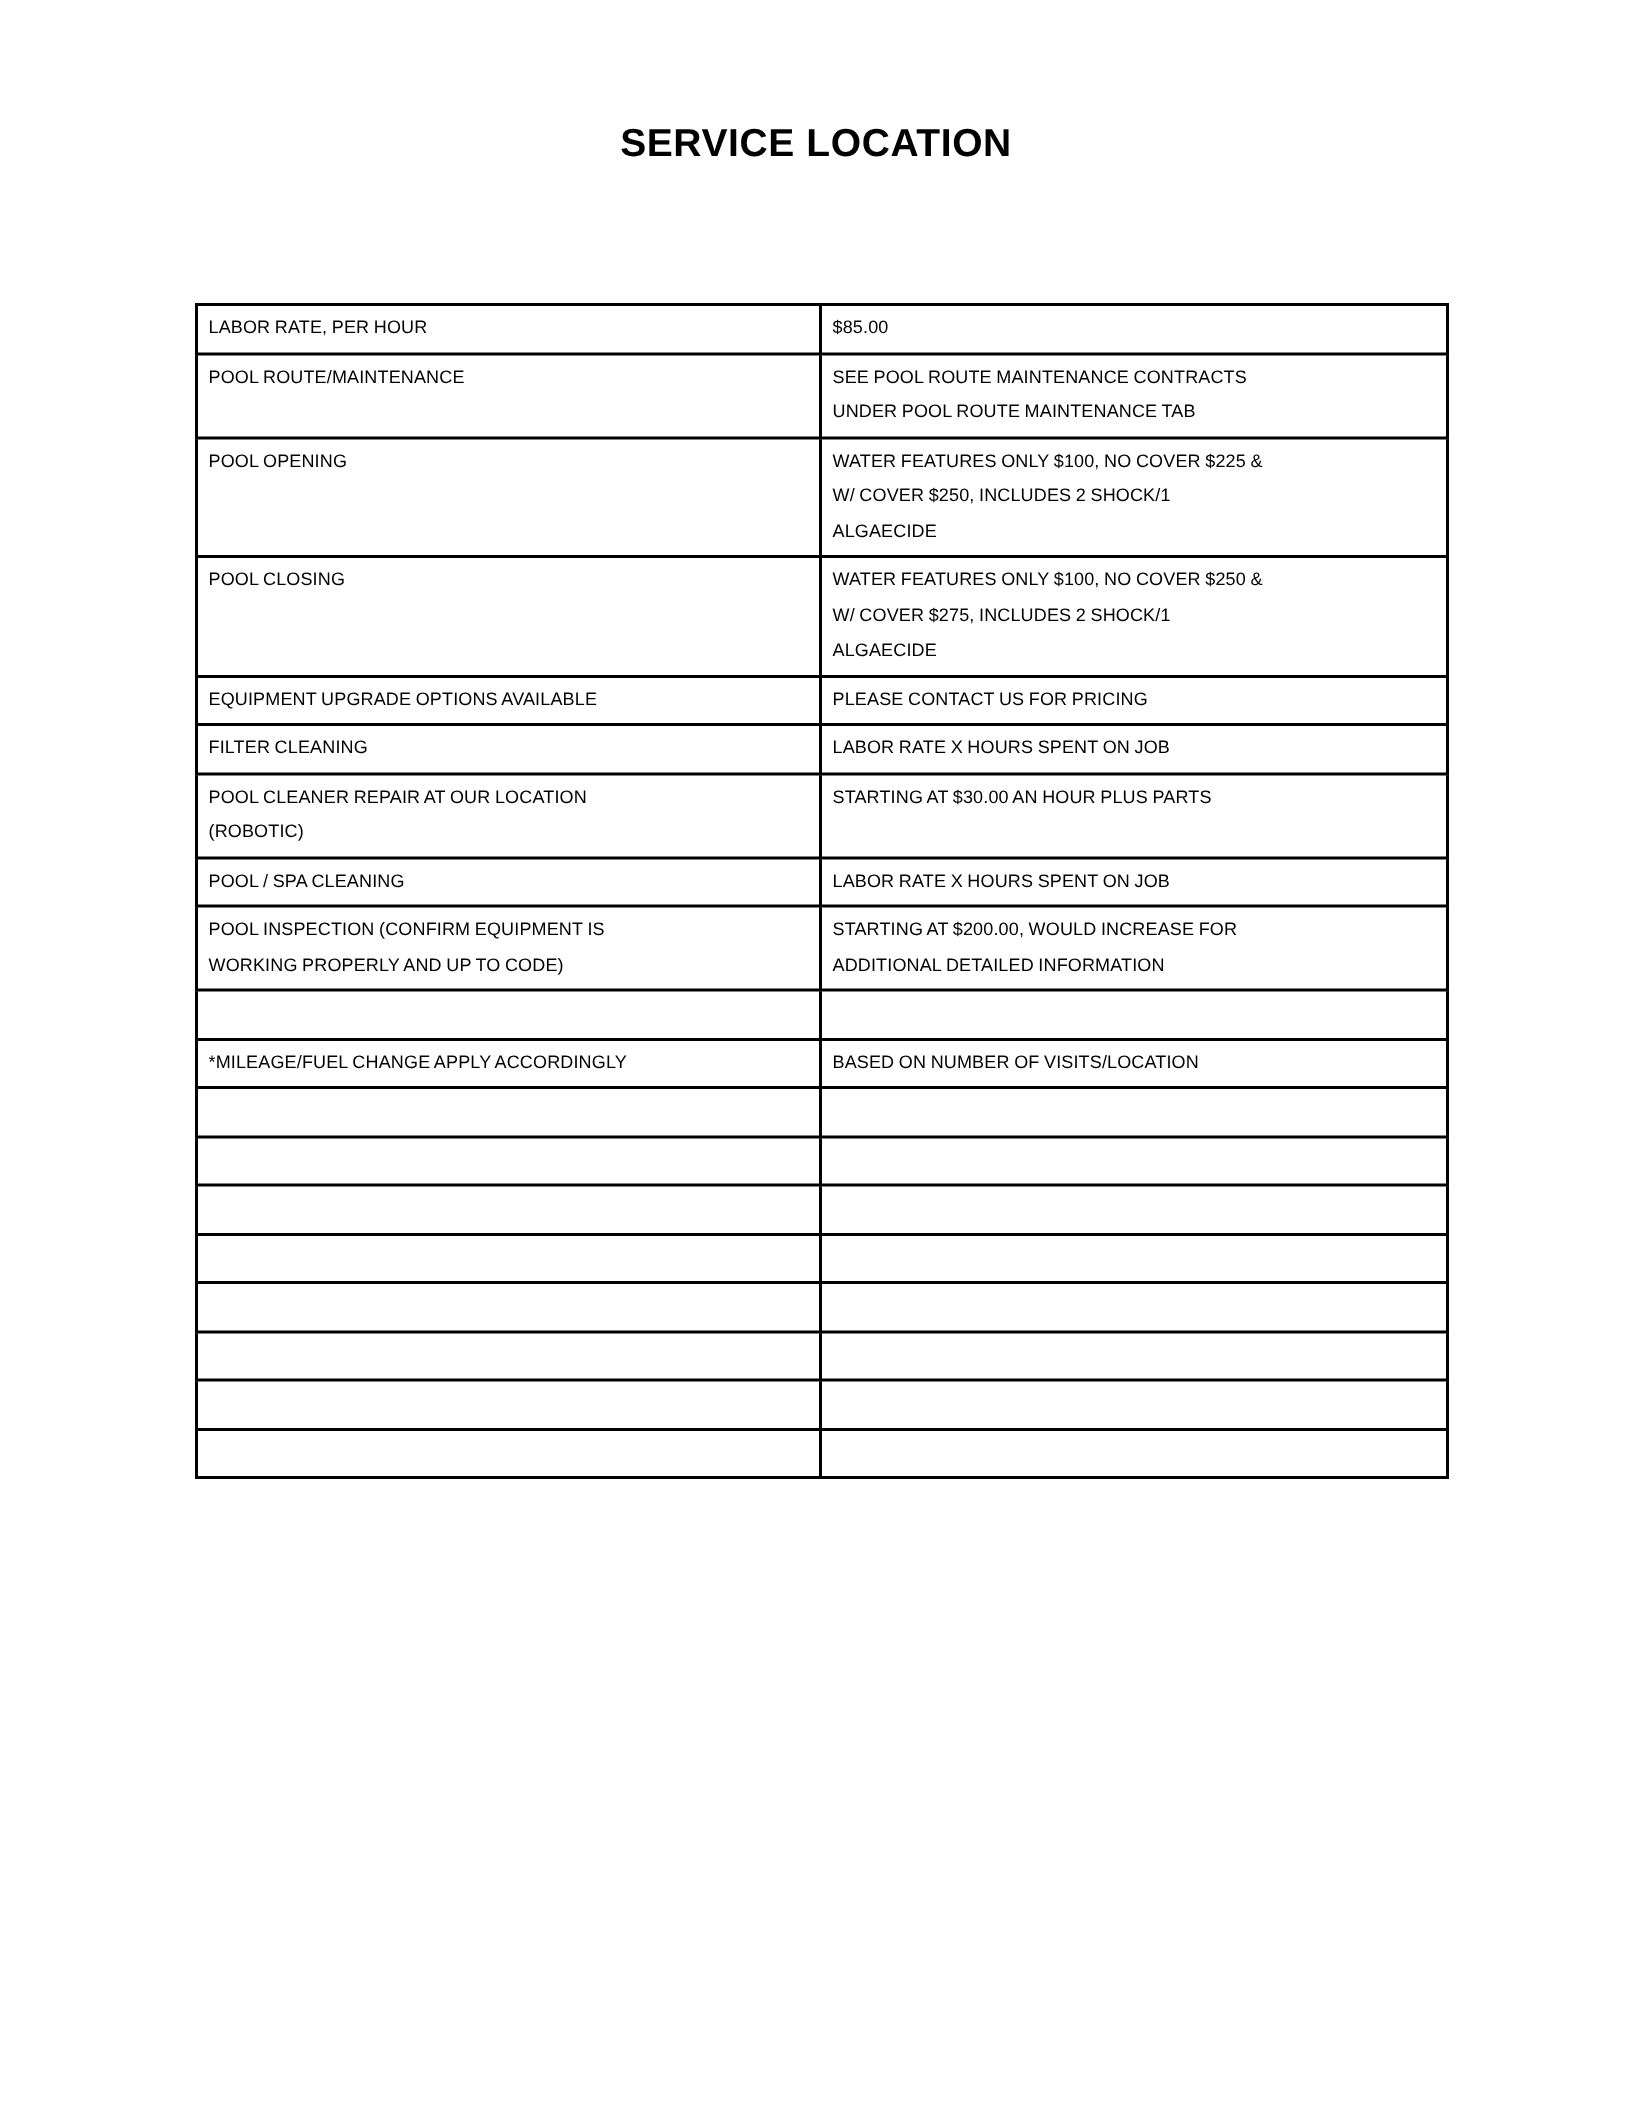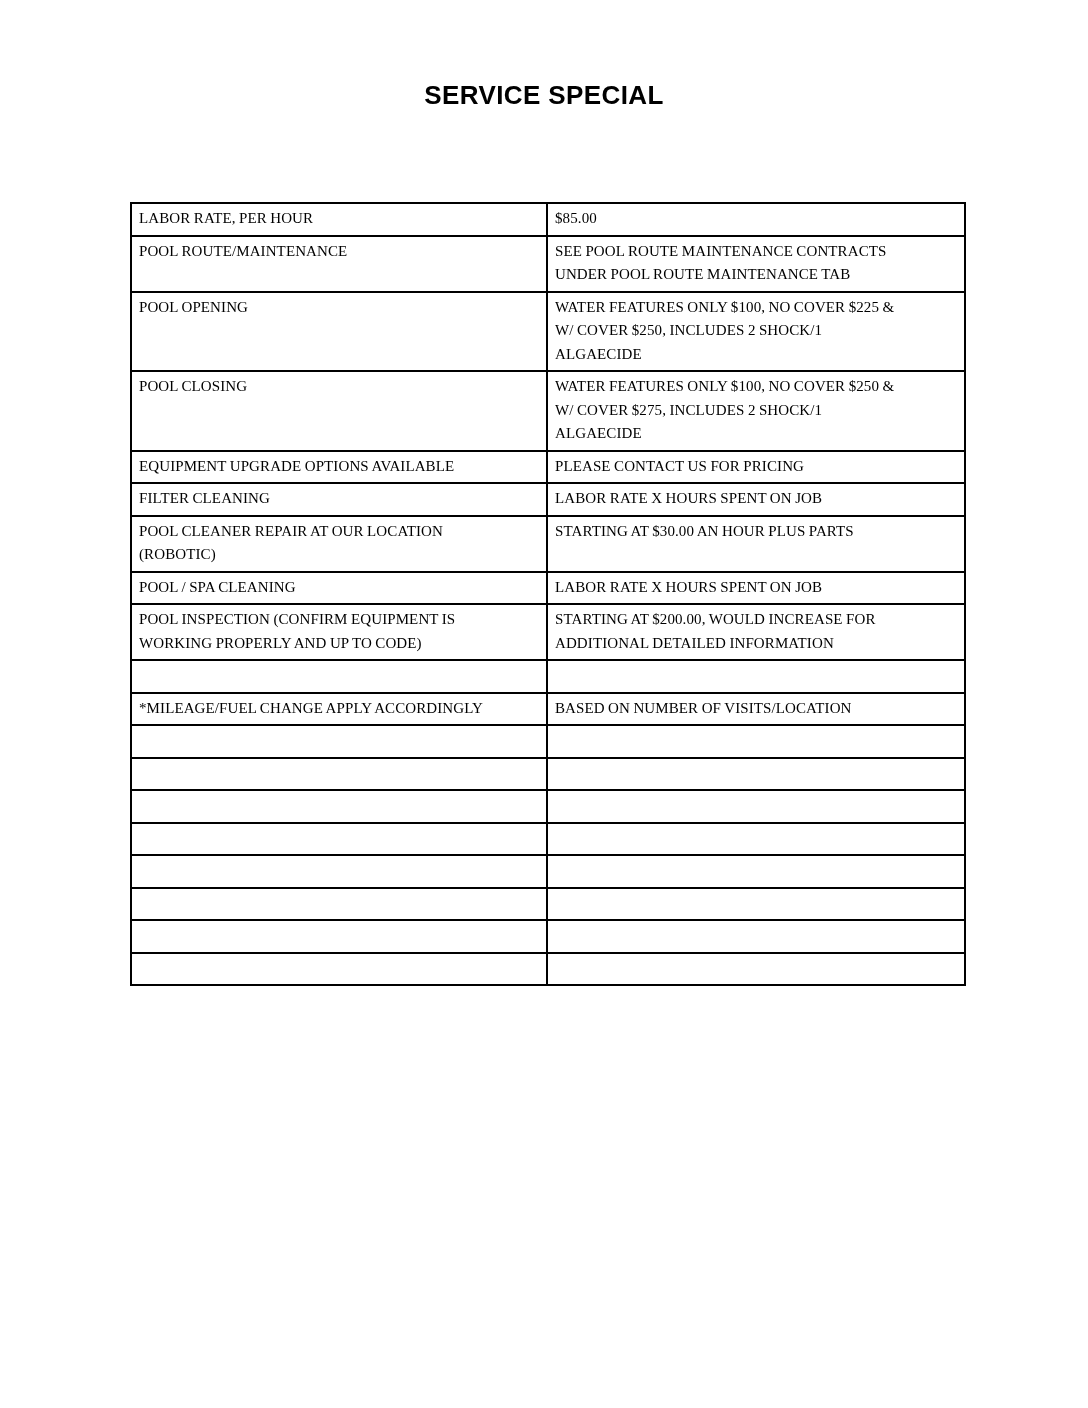--- a/index.html
+++ b/index.html
@@ -37,40 +37,39 @@
     left: 130px;
     top: 202px;
     width: 834px;
     border-collapse: collapse;
     table-layout: fixed;
   }
   .pricing-table td {
     border: 2px solid #000000;
     vertical-align: top;
     padding: 3px 2px 4px 7px;
-    font-size: 15px;
+    font-size: 12px;
     line-height: 23.5px;
     letter-spacing: 0.1px;
     word-spacing: -0.4px;
-    font-family: Liberation Serif, serif;
   }
   .col-service { width: 416px; }
   .col-detail  { width: 418px; }
 
   
   .pad-1 { padding-bottom: 27px; }
   .empty-row td { height: 23.5px; }
   .cell-text { display: block; white-space: pre-line; }
 </style>
 </head>
 <body>
 
 <div class="page">
 
-  <h1 class="doc-title">SERVICE SPECIAL</h1>
+  <h1 class="doc-title">SERVICE LOCATION</h1>
 
   <table class="pricing-table">
     <colgroup>
       <col class="col-service">
       <col class="col-detail">
     </colgroup>
     <tbody>
         <tr>
           <td class="pad-1">
             <span class="cell-text">LABOR RATE, PER HOUR</span>

